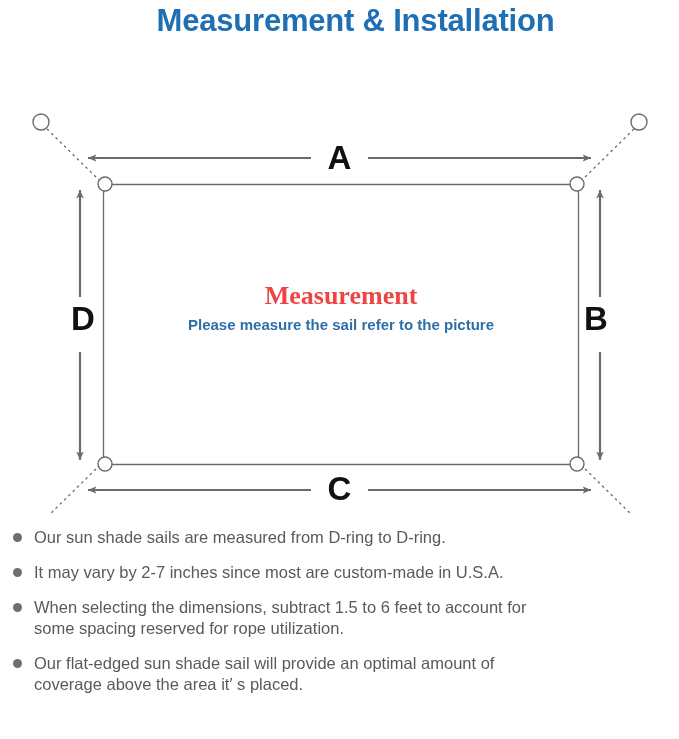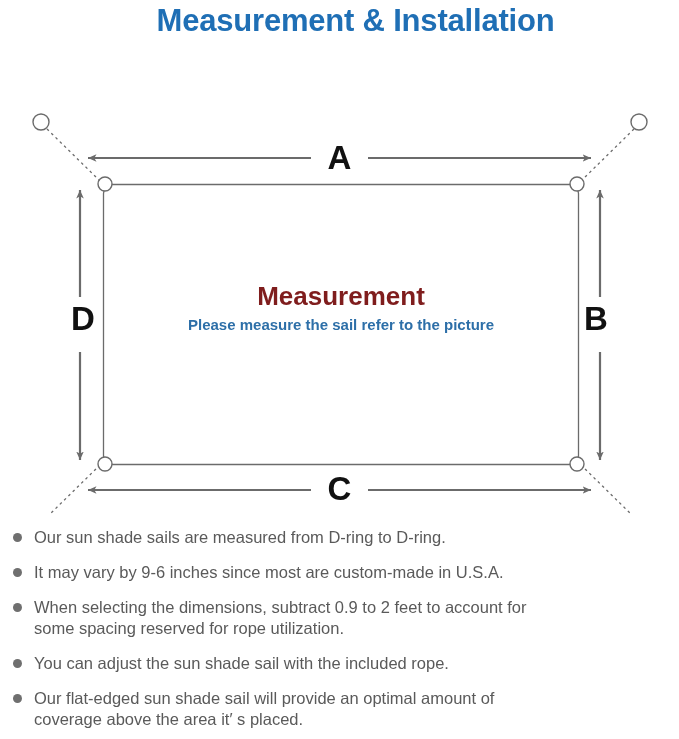--- a/index.html
+++ b/index.html
@@ -51,24 +51,24 @@
   
   .sail-caption {
     position: absolute;
     left: 103px;
     top: 236px;
     width: 476px;
     text-align: center;
     pointer-events: none;
   }
   .sail-caption .caption-title {
-    font-family: Liberation Sans, sans-serif;
+    font-family: Liberation Serif, serif;
     font-size: 26px;
     font-weight: bold;
-    color: #7f1d1d;
+    color: #ef4444;
     line-height: 32px;
     margin: 0;
   }
   .sail-caption .caption-sub {
     font-family: "Liberation Sans", sans-serif;
     font-size: 15px;
     font-weight: bold;
     color: #2d6fa8;
     line-height: 22px;
     margin: 2px 0 0 0;
@@ -193,27 +193,23 @@
   <div class="dim-letter" id="dim-d">D</div>
 </div>
 
 <ul class="notes">
   <li class="note-item">
     <span class="note-bullet"></span>
     <span class="note-text">Our sun shade sails are measured from D-ring to D-ring.</span>
   </li>
   <li class="note-item">
     <span class="note-bullet"></span>
-    <span class="note-text">It may vary by 9-6 inches since most are custom-made in U.S.A.</span>
-  </li>
-  <li class="note-item">
-    <span class="note-bullet"></span>
-    <span class="note-text">When selecting the dimensions, subtract 0.9 to 2 feet to account for some spacing reserved for rope utilization.</span>
-  </li>
-  <li class="note-item">
-    <span class="note-bullet"></span>
-    <span class="note-text">You can adjust the sun shade sail with the included rope.</span>
+    <span class="note-text">It may vary by 2-7 inches since most are custom-made in U.S.A.</span>
+  </li>
+  <li class="note-item">
+    <span class="note-bullet"></span>
+    <span class="note-text">When selecting the dimensions, subtract 1.5 to 6 feet to account for some spacing reserved for rope utilization.</span>
   </li>
   <li class="note-item">
     <span class="note-bullet"></span>
     <span class="note-text">Our flat-edged sun shade sail will provide an optimal amount of coverage above the area it′ s placed.</span>
   </li>
 </ul>
 
 </body></html>

